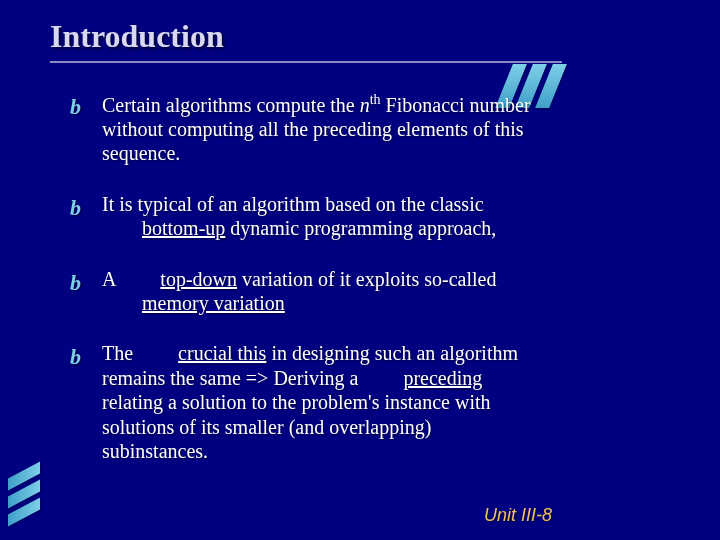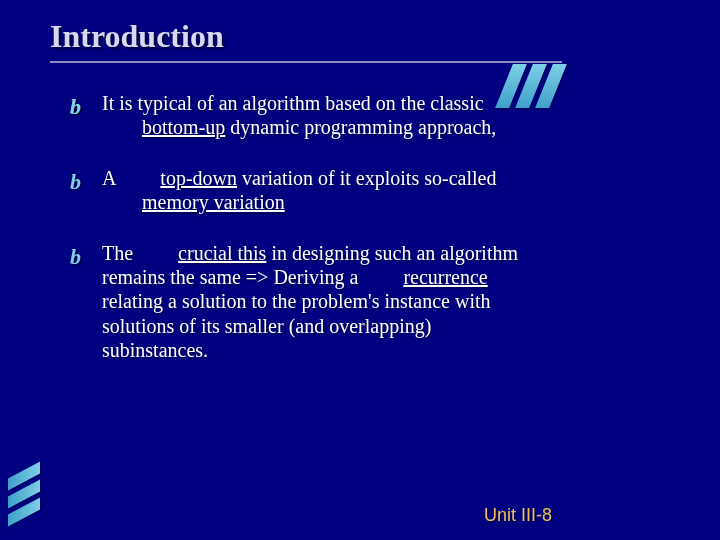--- a/index.html
+++ b/index.html
@@ -73,20 +73,21 @@
     text-shadow: 1px 1px 2px rgba(0,0,0,0.6);
   }
   .footer {
     position: absolute;
     bottom: 14px;
     right: 30px;
     color: #f0c060;
     font-size: 18px;
     font-family: 'Comic Sans MS', cursive, sans-serif;
     text-shadow: 1px 1px 2px rgba(0,0,0,0.5);
+    font-style: italic;
   }
   .txt i { font-style: italic; }
   .txt sup { font-size: 0.7em; vertical-align: super; }
   .txt .ul { text-decoration: underline; padding-left: 40px; }
 </style>
 </head>
 <body>
 
 <div class="slide">
 
@@ -95,32 +96,33 @@
 
   <div class="corner-deco">
     <span></span>
       <span></span>
       <span></span>
   </div>
 
   <ul class="bullets">
     <li>
       <span class="bullet-icon">b</span>
+      <span class="txt">Certain algorithms compute the <i>n</i><sup>th</sup> Fibonacci number without computing all the preceding elements of this sequence.</span>
     </li>
     <li>
       <span class="bullet-icon">b</span>
       <span class="txt">It is typical of an algorithm based on the classic <span class="ul">bottom-up</span> dynamic programming approach,</span>
     </li>
     <li>
       <span class="bullet-icon">b</span>
       <span class="txt">A <span class="ul">top-down</span> variation of it exploits so-called <span class="ul">memory variation</span></span>
     </li>
     <li>
       <span class="bullet-icon">b</span>
-      <span class="txt">The <span class="ul">crucial this</span> in designing such an algorithm remains the same =&gt; Deriving a <span class="ul">recurrence</span> relating a solution to the problem's instance with solutions of its smaller (and overlapping) subinstances.</span>
+      <span class="txt">The <span class="ul">crucial this</span> in designing such an algorithm remains the same =&gt; Deriving a <span class="ul">preceding</span> relating a solution to the problem's instance with solutions of its smaller (and overlapping) subinstances.</span>
     </li>
   </ul>
 
   <div class="side-deco-col" style="position:absolute; left:8px; bottom:22px;">
     <span style="display:block;width:32px;height:12px;background:linear-gradient(90deg,#3ea0c8,#7fcfe8);transform:skewY(-28deg);box-shadow:1px 1px 2px rgba(0,0,0,.4);"></span>
     <span style="display:block;width:32px;height:12px;background:linear-gradient(90deg,#3ea0c8,#7fcfe8);transform:skewY(-28deg);box-shadow:1px 1px 2px rgba(0,0,0,.4);"></span>
     <span style="display:block;width:32px;height:12px;background:linear-gradient(90deg,#3ea0c8,#7fcfe8);transform:skewY(-28deg);box-shadow:1px 1px 2px rgba(0,0,0,.4);"></span>
   </div>
 
   <div class="footer">Unit III-8</div>

